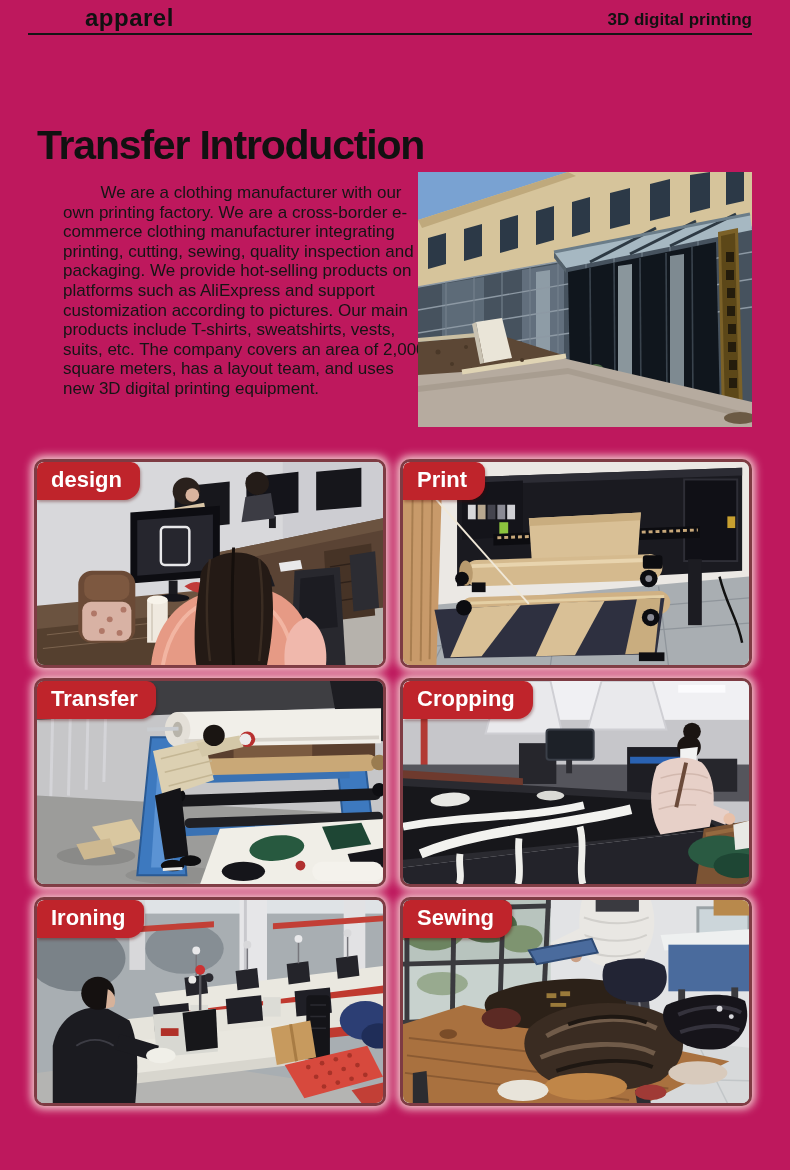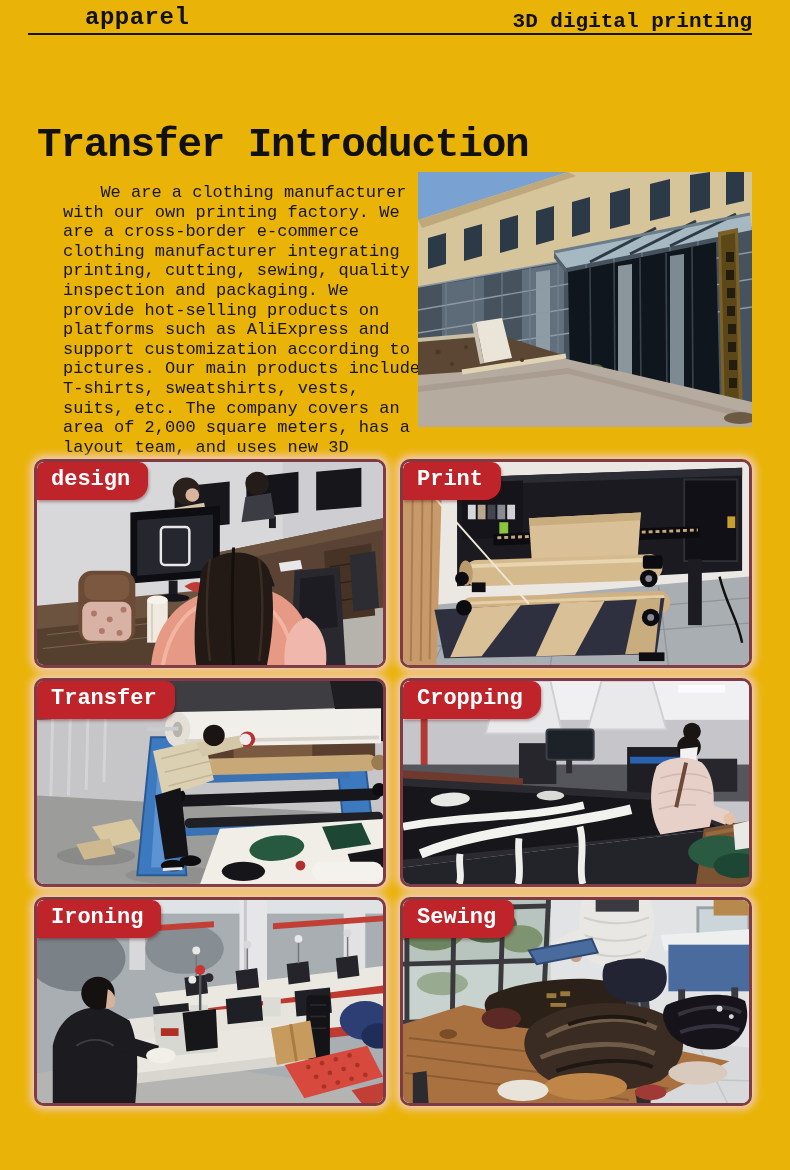--- a/index.html
+++ b/index.html
@@ -5,25 +5,25 @@
   :root{
     --badge-red:#bf242b;
     --frame-maroon:#7e3b43;
     --glow-pink:#f2cfcf;
     --divider-black:#151515;
     --text-black:#111111;
   }
   *{margin:0;padding:0;box-sizing:border-box;}
   html,body{background:#ffffff;}
   .page{
-    position:relative;width:790px;height:1170px;background:#eab308;overflow:hidden;
-    font-family:Liberation Mono, monospace;color:var(--text-black);
+    position:relative;width:790px;height:1170px;background:#be185d;overflow:hidden;
+    font-family:Liberation Sans, sans-serif;color:var(--text-black);
   }
   .brand{position:absolute;left:85px;top:4px;font-size:24px;font-weight:bold;letter-spacing:.5px;}
-  .hdr-right{position:absolute;right:38px;top:10px;font-size:21px;font-weight:bold;}
+  .hdr-right{position:absolute;right:38px;top:10px;font-size:17px;font-weight:bold;}
   .divider{position:absolute;left:28px;top:33px;width:724px;height:2px;background:var(--divider-black);}
   .title{position:absolute;left:37px;top:122px;font-size:41px;font-weight:bold;letter-spacing:-1.2px;}
   .intro-p{
     position:absolute;left:33px;top:183px;width:363px;
     font-size:17px;line-height:19.6px;text-indent:2.2em;color:#151515;margin-left:30px;
   }
   .factory{position:absolute;left:418px;top:172px;width:334px;height:255px;overflow:hidden;}
   .factory svg{display:block;width:100%;height:100%;}
   .card{
     position:absolute;width:352px;height:209px;

